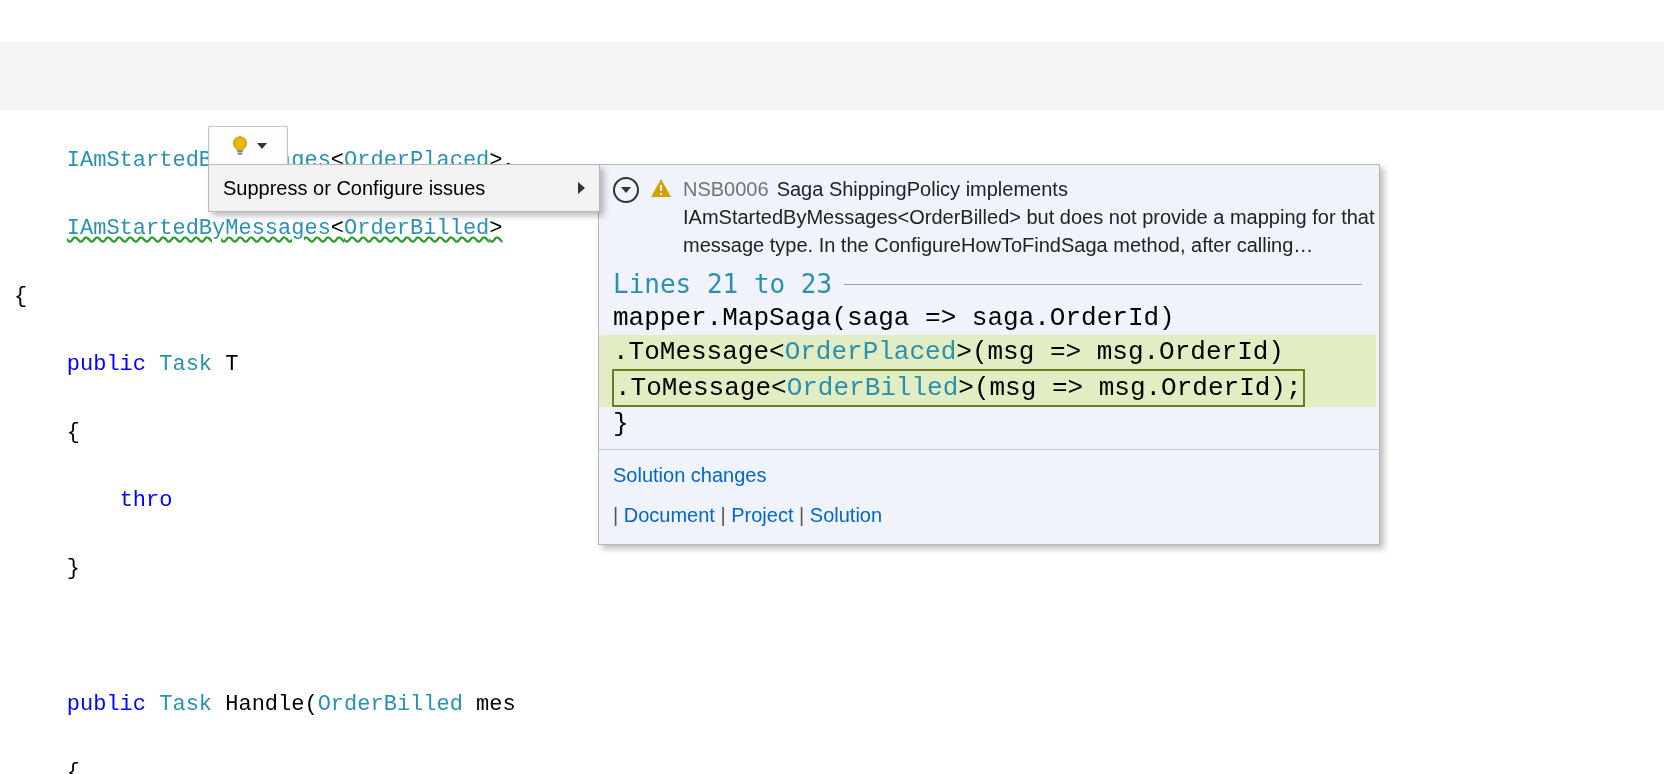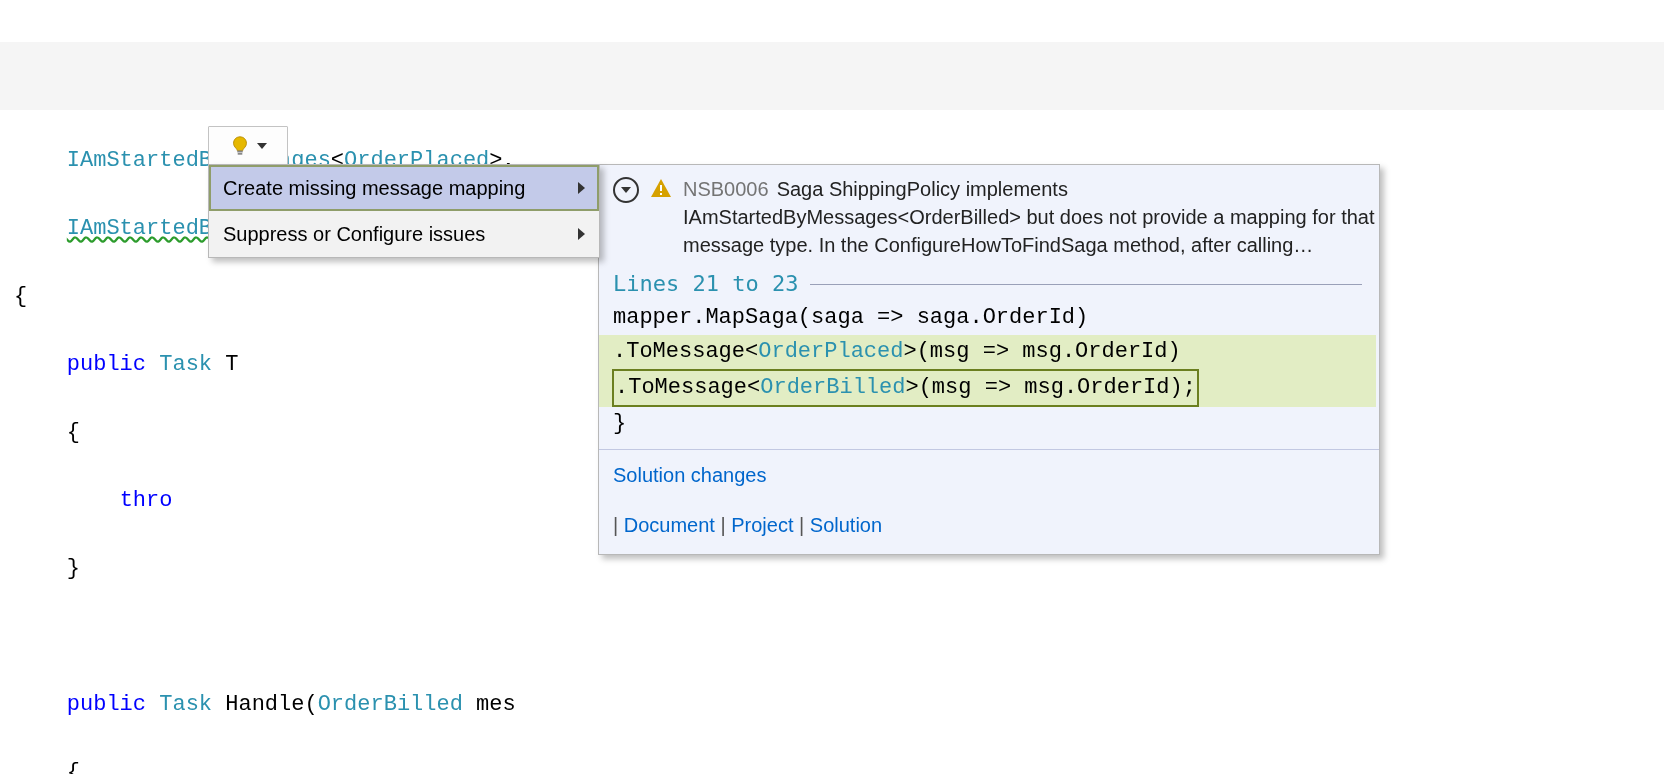--- a/index.html
+++ b/index.html
@@ -120,21 +120,21 @@
   }
   .warn-icon { flex: none; margin-top: 2px; }
   .diag-text {
     font-size: 20px;
     color: #222;
     line-height: 28px;
   }
   .diag-id { color: #747474; margin-right: 8px; }
   .preview-code {
     font-family: Consolas, 'Courier New', monospace;
-    font-size: 22px;
+    font-size: 26px;
     line-height: 34px;
     padding: 0 3px 8px 0;
   }
   .lines-hdr {
     display: flex;
     align-items: center;
     color: #2b91af;
     font-family: Consolas, monospace;
     padding: 2px 14px 0 14px;
     gap: 12px;
@@ -192,24 +192,20 @@
 <div class="bulb-btn">
   <svg width="22" height="22" viewBox="0 0 24 24">
     <path fill="#e6b800" stroke="#b58900" stroke-width="1" d="M12 2C8 2 5 5 5 9c0 2.5 1.3 4 2.5 5.3.7.8 1.5 1.7 1.5 2.7h6c0-1 .8-1.9 1.5-2.7C17.7 13 19 11.5 19 9c0-4-3-7-7-7z"></path>
     <rect x="9" y="17" width="6" height="2" fill="#888"></rect>
     <rect x="9.5" y="19.5" width="5" height="2" fill="#888"></rect>
   </svg>
   <div class="caret-down"></div>
 </div>
 
 <div class="action-menu">
-  <div class="item selected">
-    <span>Create missing message mapping</span>
-    <span class="arrow"></span>
-  </div>
   <div class="item">
     <span>Suppress or Configure issues</span>
     <span class="arrow"></span>
   </div>
 </div>
 
 <div class="preview">
   <div class="preview-header">
     <div class="chev-circle"></div>
     <svg class="warn-icon" width="24" height="24" viewBox="0 0 24 24">
@@ -226,21 +222,21 @@
       <span>Lines 21 to 23</span>
         <div class="rule"></div>
     </div>
     <div class="pc-line">    <span>mapper.MapSaga(saga =&gt; saga.OrderId)</span></div>
     <div class="pc-line pc-add">        <span>.ToMessage&lt;</span><span class="type">OrderPlaced</span><span>&gt;(msg =&gt; msg.OrderId)</span></div>
     <div class="pc-line pc-add">        <span class="pc-hl"><span>.ToMessage&lt;</span><span class="type">OrderBilled</span><span>&gt;(msg =&gt; msg.OrderId);</span></span></div>
     <div class="pc-line"><span>}</span></div>
   </div>
   <div class="preview-links">
     <div><a href="#">Solution changes</a></div>
-    <div style="margin-top:16px;">
+    <div style="margin-top:6px;">
       <span class="sep">|</span>
       <a href="#">Document</a>
       <span class="sep">|</span>
       <a href="#">Project</a>
       <span class="sep">|</span>
       <a href="#">Solution</a>
     </div>
   </div>
 </div>
 

